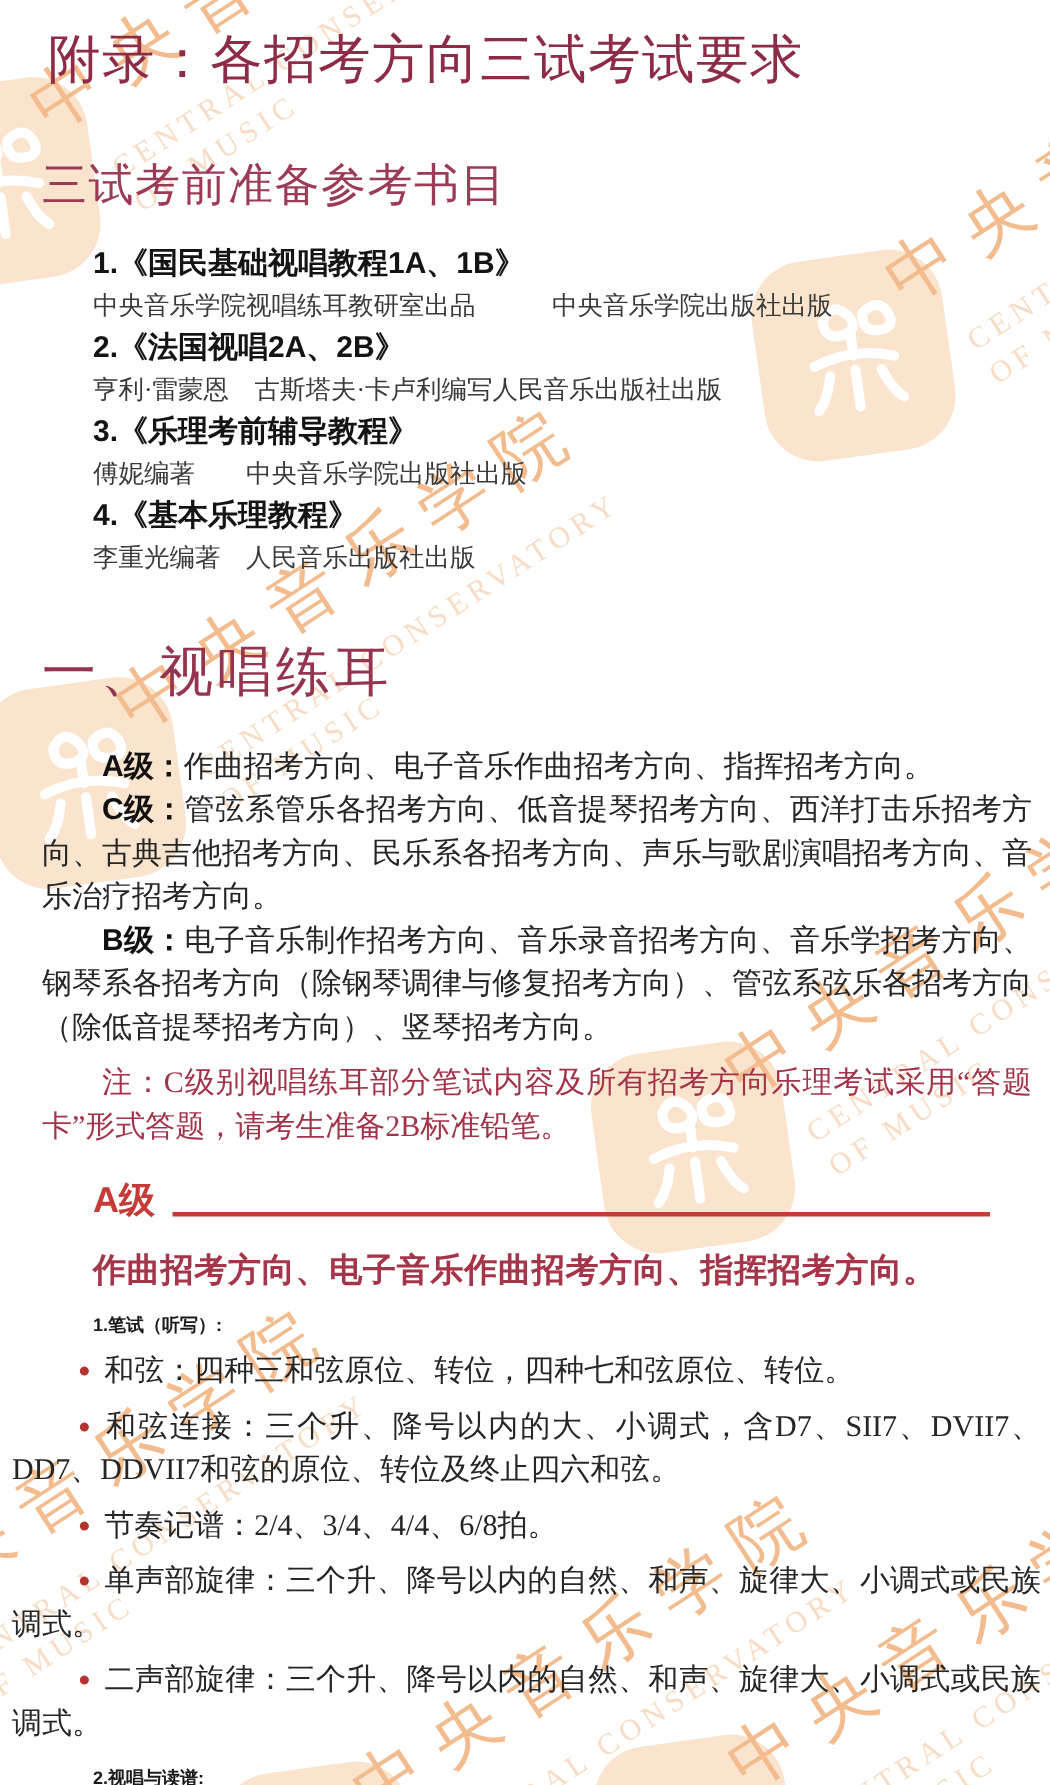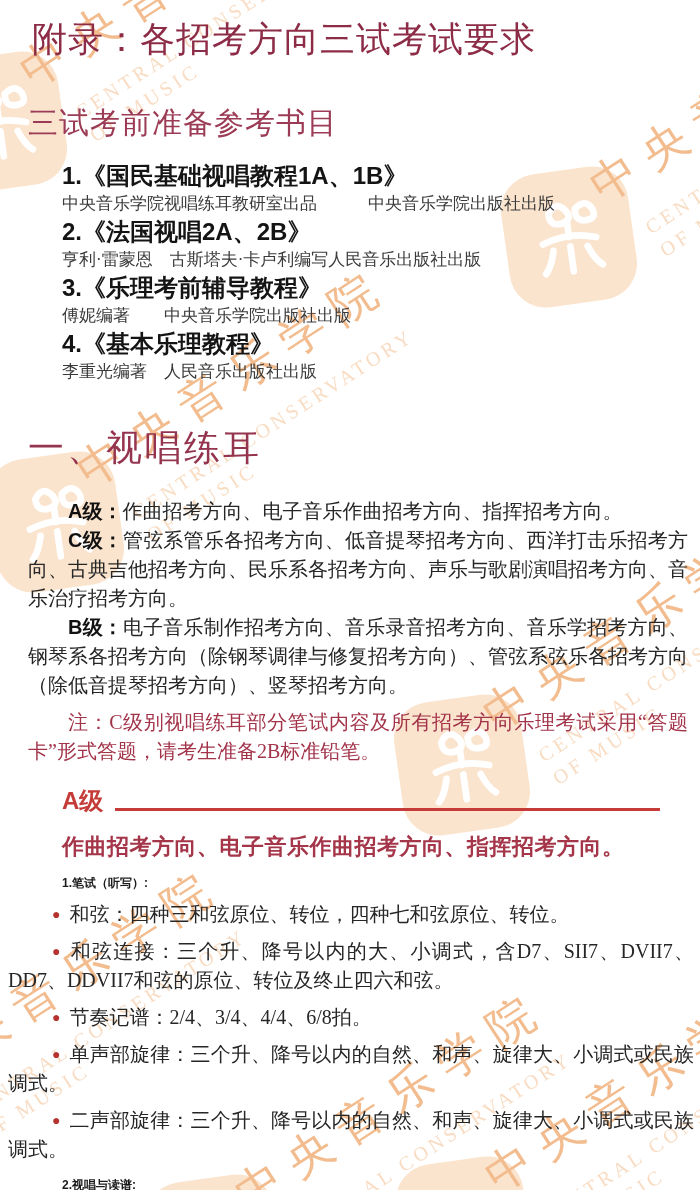--- a/index.html
+++ b/index.html
@@ -46,21 +46,21 @@
   .sec2-heading {
     margin:38px 30px 0 28px;
     font-family:"Liberation Sans","DejaVu Sans",sans-serif;
     font-weight:400; font-size:36px; letter-spacing:3px; color:#95344E;
   }
 
   
   .books { margin:18px 30px 0 62px; }
   .book-title {
     font-family:"Liberation Sans","DejaVu Sans",sans-serif;
-    font-weight:bold; font-size:24px; line-height:28px; color:#141414;
+    font-weight:bold; font-size:20px; line-height:28px; color:#141414;
   }
   .book-pub { font-size:17px; line-height:28px; color:#3a3a3a; }
 
   
   .grade-p {
     margin:0 12px 0 28px; text-indent:2em; text-align:justify;
     font-size:20px; line-height:29px; color:#262626;
   }
   .grade-p.first { margin-top:24px; }
   .glabel {

